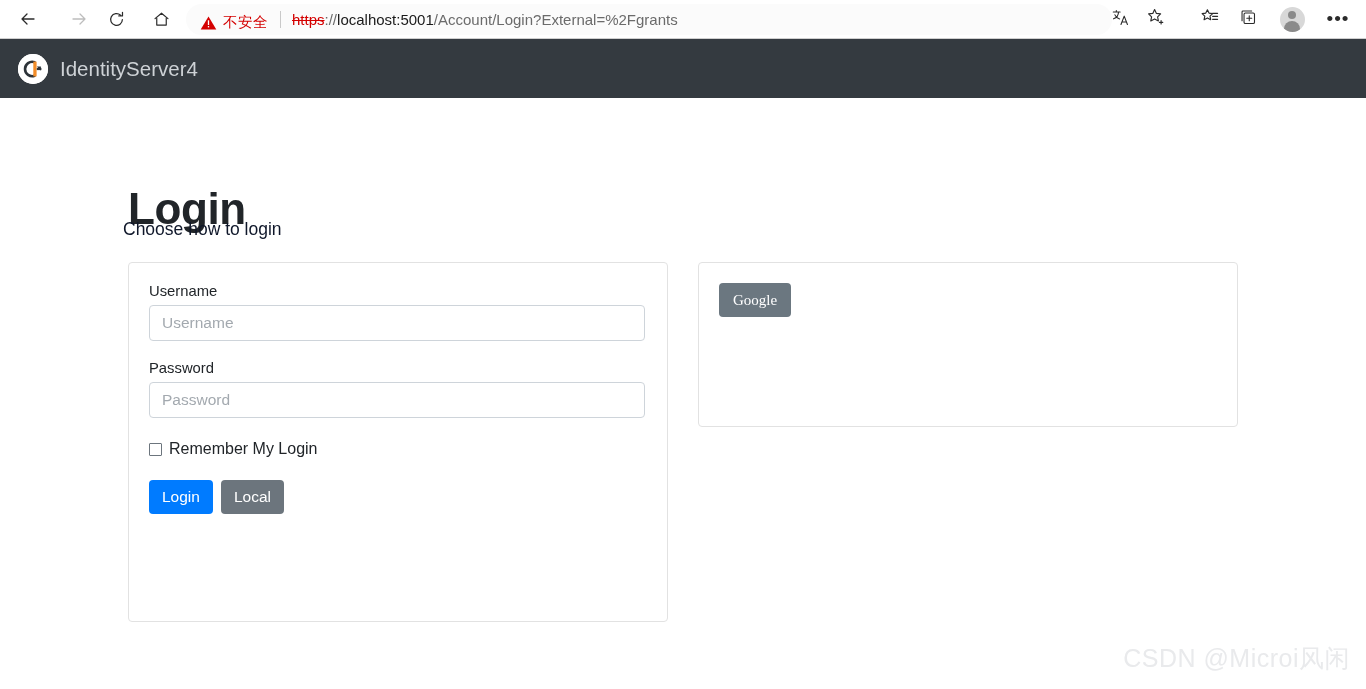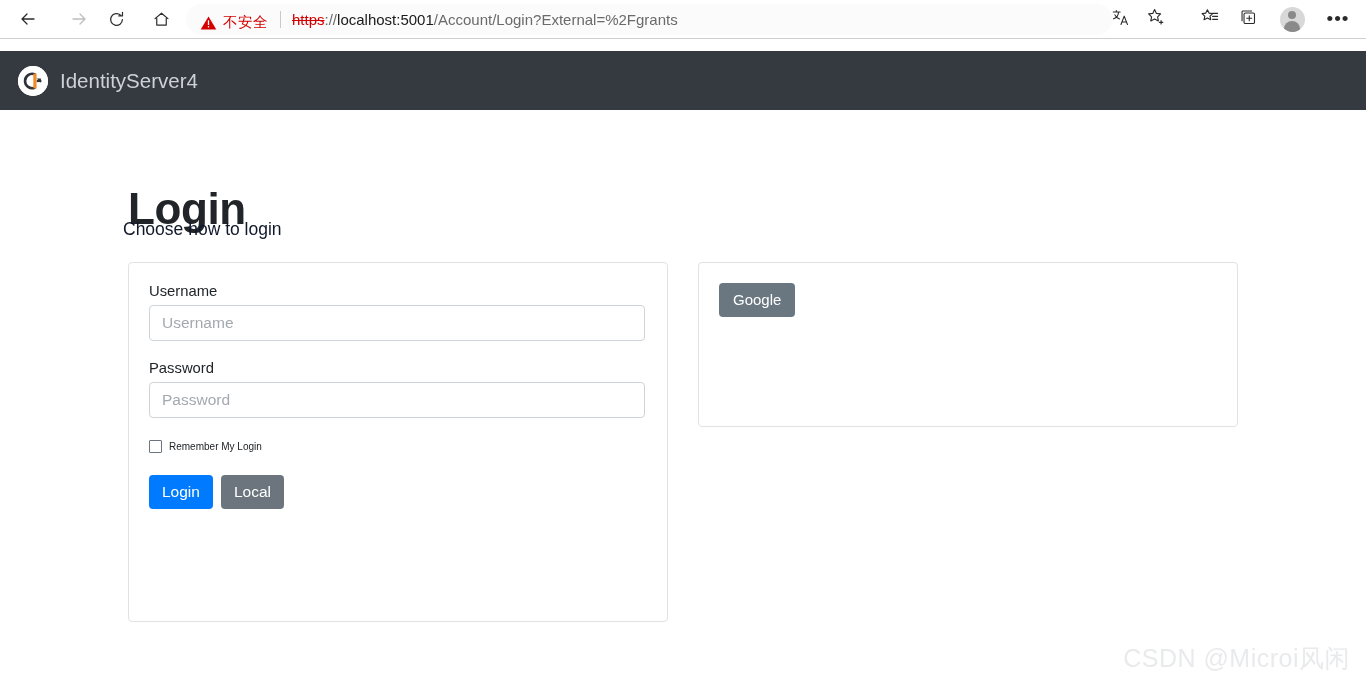--- a/index.html
+++ b/index.html
@@ -94,21 +94,21 @@
     left: 50%; top: 14px; transform: translateX(-50%);
     width: 16px; height: 14px; border-radius: 8px 8px 0 0;
     background: #8a8a8a;
   }
   #settings-more-button .dots {
     font-size: 19px; line-height: 10px; color: #2b2b2b; letter-spacing: 1px;
   }
 
   
   #site-navbar {
-    position: absolute; left: 0; top: 51px;
+    position: absolute; left: 0; top: 39px;
     width: 1366px; height: 59px;
     background: #343a40;
     display: flex; align-items: center;
   }
   #brand-link {
     display: flex; align-items: center; gap: 12px;
     margin-left: 18px;
     text-decoration: none;
   }
   #brand-logo-icon {
@@ -182,40 +182,40 @@
     display: flex; align-items: center; gap: 7px;
     margin-top: 22px;
   }
   #remember-login-checkbox {
     width: 13px; height: 13px; margin: 0;
     border: 1px solid #6c757d;
     background: #ffffff;
     appearance: none; -webkit-appearance: none;
     border-radius: 1px;
   }
-  #remember-login-label { font-size: 10px; color: #212529; }
+  #remember-login-label { font-size: 16px; color: #212529; }
 
   #form-actions { margin-top: 22px; display: flex; gap: 8px; }
   .btn {
     border: none; border-radius: 4px;
     font-family: "Liberation Sans", sans-serif;
     font-size: 15.5px;
     color: #ffffff;
     padding: 0 13px;
     height: 34px;
     cursor: pointer;
     line-height: 34px;
   }
   #login-button  { background: #007bff; }
   #cancel-button { background: #6c757d; }
   #google-button {
     background: #6b7780;
     border: none; border-radius: 4px;
     color: #ffffff;
-    font-family: Liberation Sans, sans-serif;
+    font-family: Liberation Serif, serif;
     font-size: 15px;
     height: 34px; padding: 0 14px;
     cursor: pointer;
     line-height: 34px;
   }
 
   #watermark {
     position: absolute; right: 16px; bottom: 14px;
     font-size: 25px; color: #e9eaec;
     white-space: nowrap;

